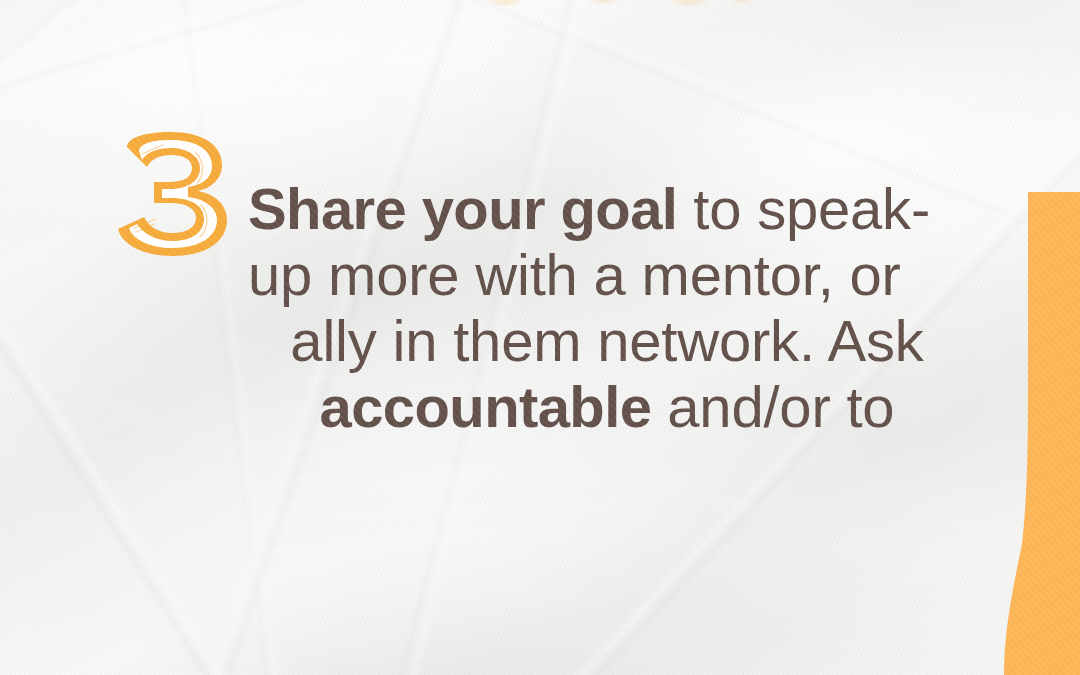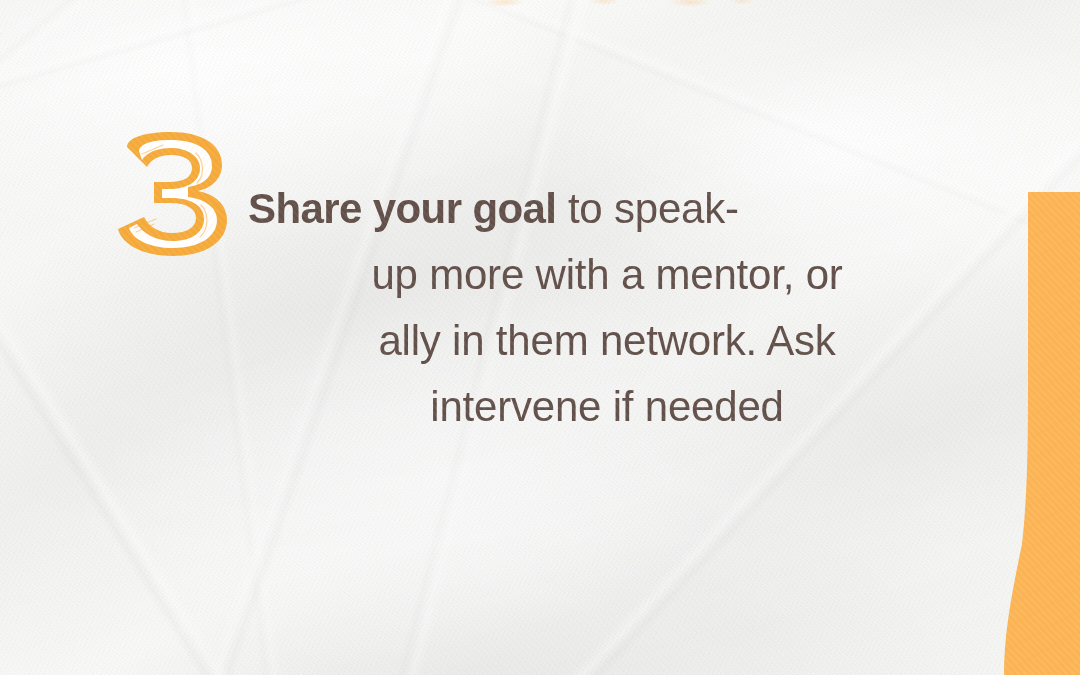--- a/index.html
+++ b/index.html
@@ -107,29 +107,29 @@
   .number-badge svg { display:block; width:100%; height:100%; }
 
   
   .copy {
     position: absolute;
     left: 248px;
     top: 176px;
     width: 718px;
     text-align: center;
     color: #61504a;
-    font-size: 42px;
+    font-size: 58px;
     line-height: 66px;
     letter-spacing: -0.2px;
     font-weight: 400;
     -webkit-font-smoothing: antialiased;
   }
   .copy .ln { display: block; white-space: nowrap; }
   .copy .ln.l1 { text-align: left; }
-  .copy .ln.l2 { text-align: center; }
+  .copy .ln.l2 { text-align: left; }
   .copy b { font-weight: 700; letter-spacing: -0.6px; }
 
   
   .overlay-texture {
     position: absolute;
     inset: 0;
     pointer-events: none;
     opacity: .16;
     mix-blend-mode: overlay;
     background-image:
@@ -225,21 +225,21 @@
         <path d="M96 22 C104 30, 105 44, 97 52"></path>
         <path d="M101 74 C109 82, 109 98, 100 106"></path>
       </g>
     </svg>
   </div>
 
   <div class="copy">
     <span class="ln l1"><b>Share your goal</b><span> to speak-</span></span>
     <span class="ln l2">up more with a mentor, or</span>
     <span class="ln">ally in them network. Ask</span>
-    <span class="ln">intervene if needed</span>
+    <span class="ln"><b>accountable</b><span> and/or to</span></span>
   </div>
 
   <div class="orange-shape">
     <svg viewBox="0 0 94 483" preserveAspectRatio="none" xmlns="http://www.w3.org/2000/svg" aria-hidden="true">
       <path d="M42 0
                L94 0
                L94 483
                L18 483
                C18 440, 26 400, 36 352
                C42 300, 42 240, 42 180

